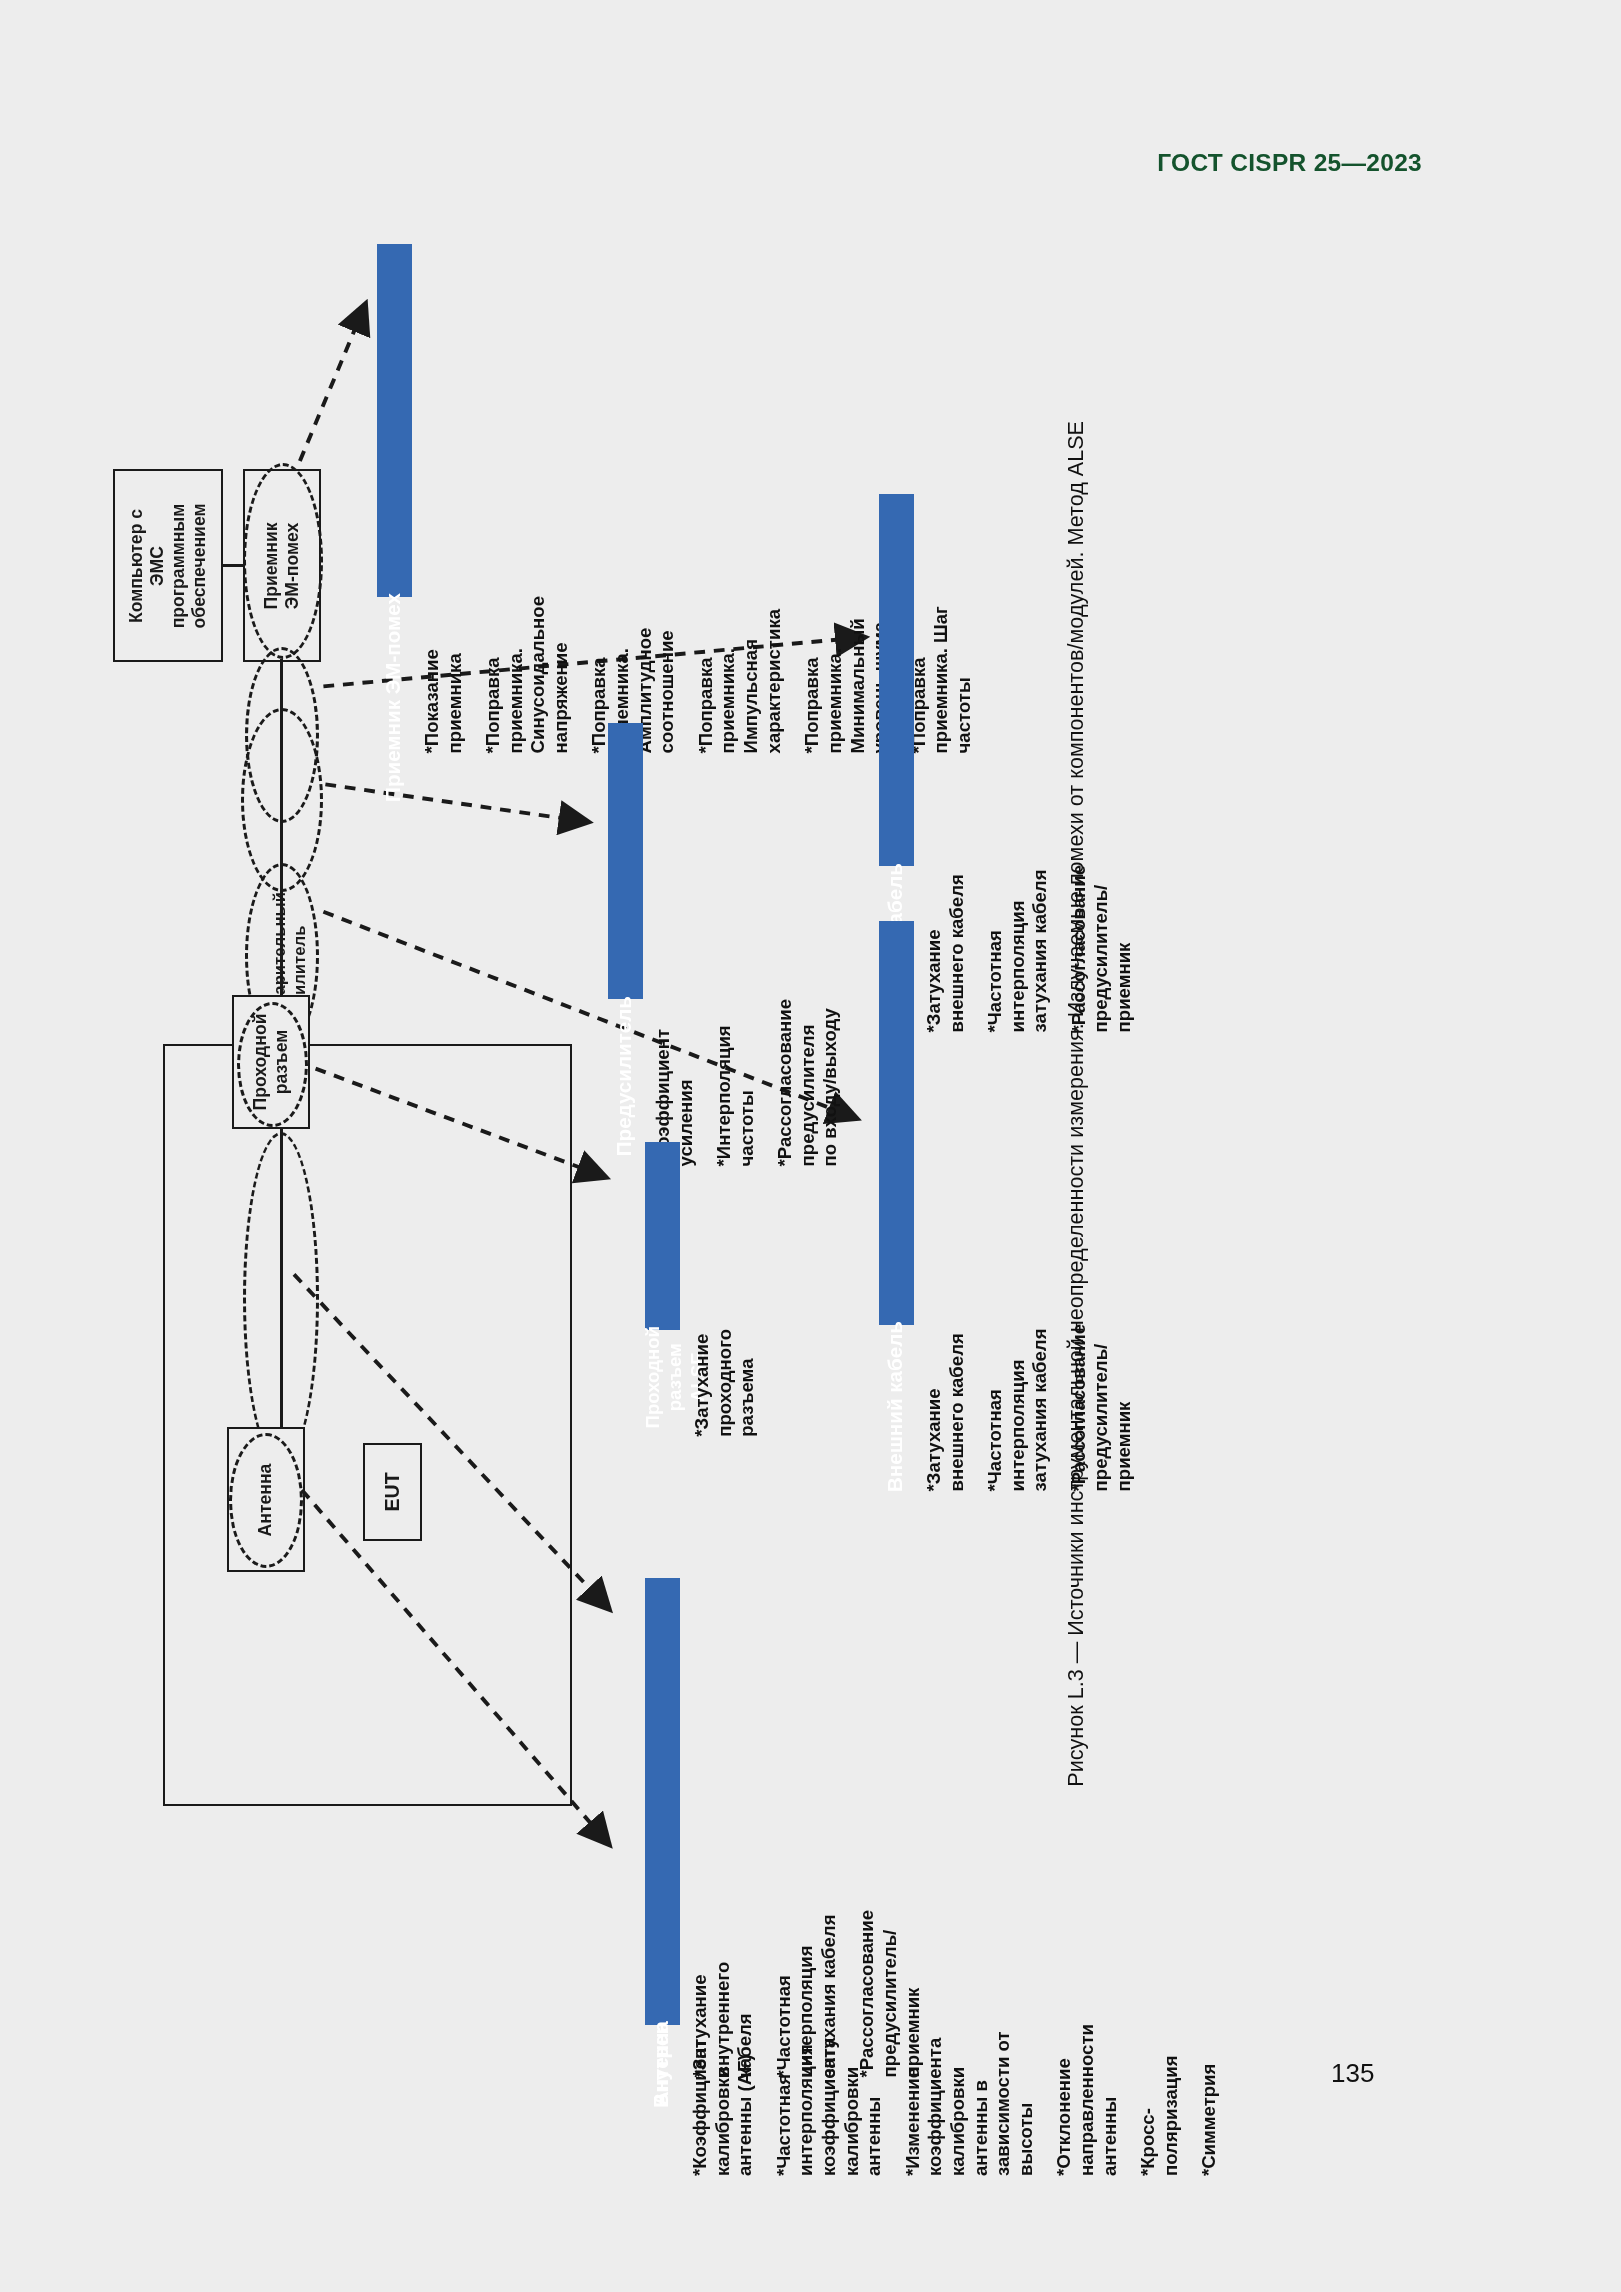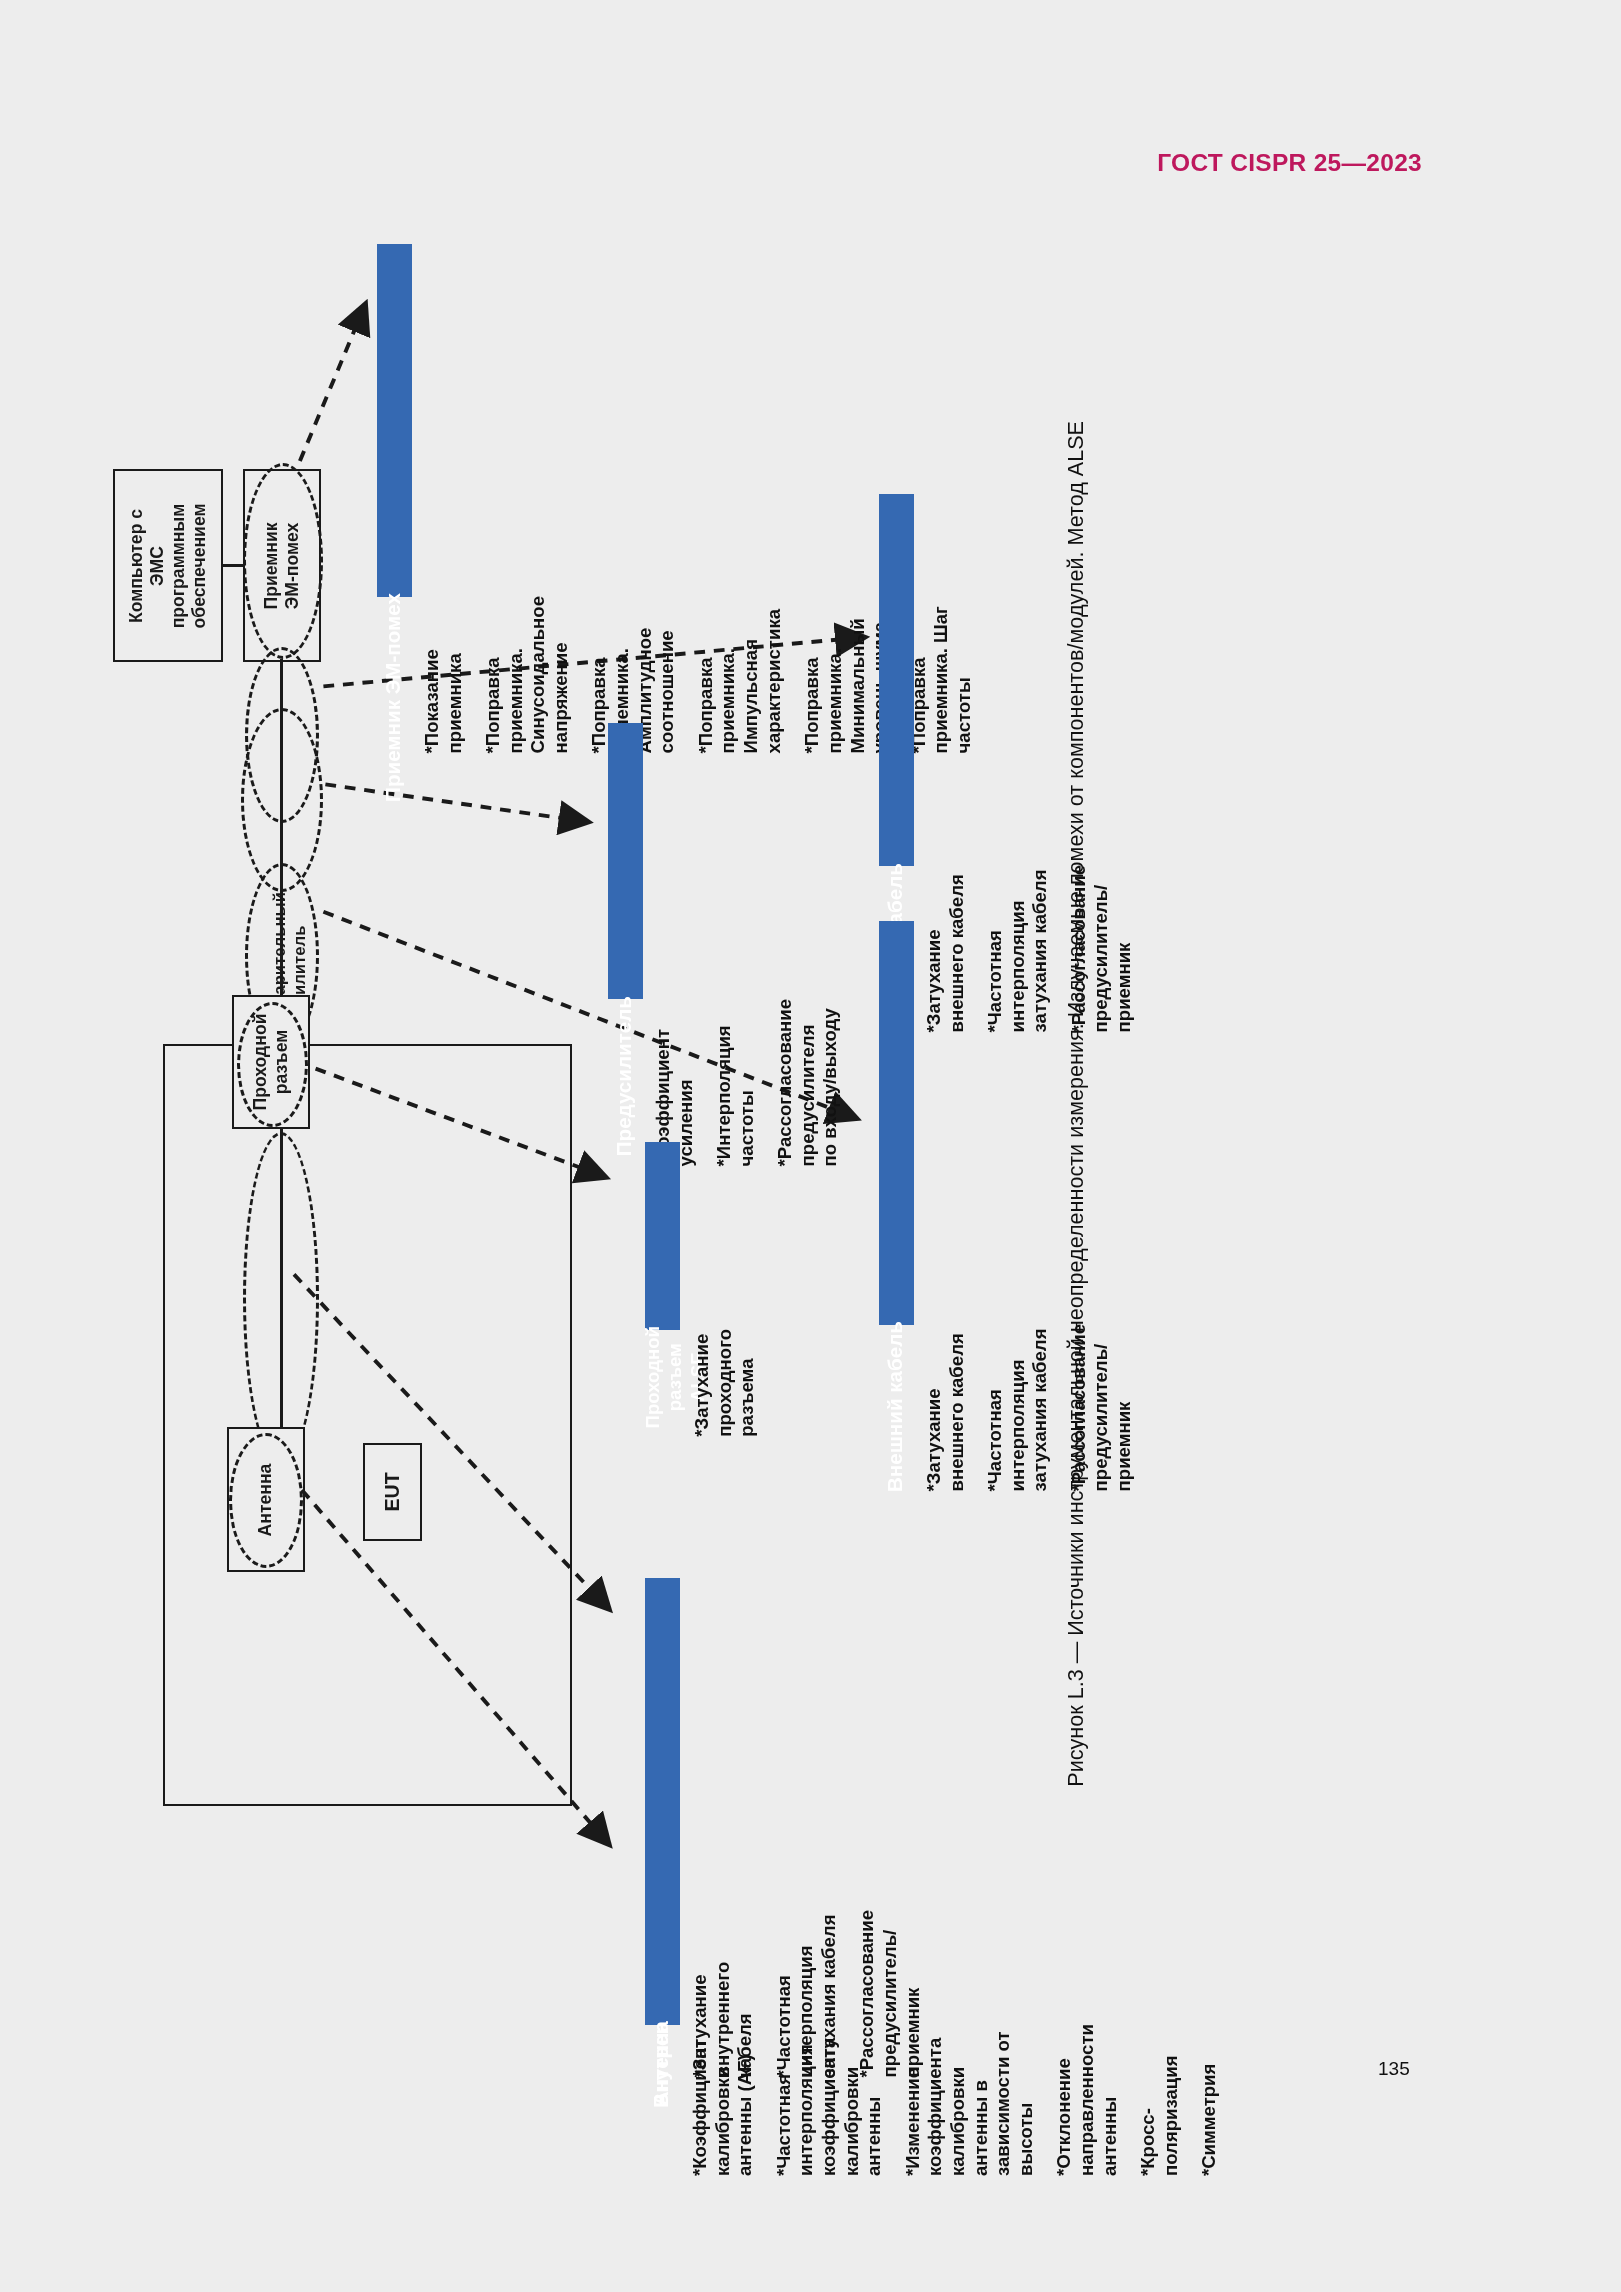--- a/index.html
+++ b/index.html
@@ -23,29 +23,29 @@
   }
 
   
   .doc-header {
     position: absolute;
     top: 149px;
     right: 199px;
     font-size: 24.5px;
     font-weight: bold;
     letter-spacing: 0.3px;
-    color: #be185d;
+    color: #14532d;
     white-space: nowrap;
   }
 
   .page-number {
     position: absolute;
-    left: 1378px;
+    left: 1331px;
     top: 2058px;
-    font-size: 19px;
+    font-size: 26px;
     color: #111;
   }
 
   
   .fig-caption {
     position: absolute;
     left: 1063px;
     top: 421px;
     transform-origin: left top;
     transform: rotate(-90deg) translate(-100%, 0);

